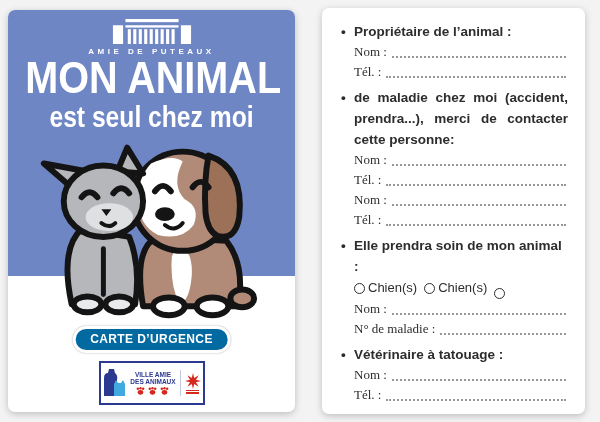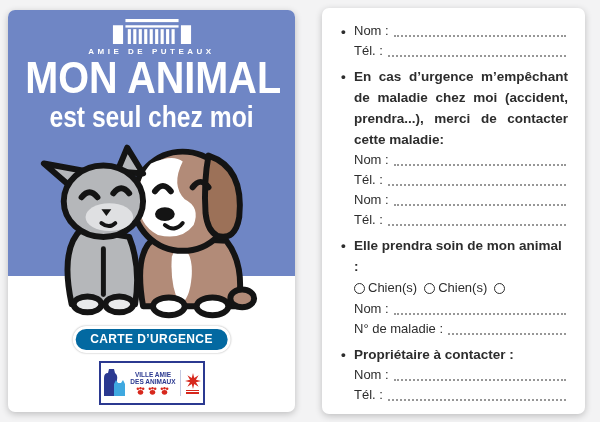--- a/index.html
+++ b/index.html
@@ -34,24 +34,24 @@
   .pl-star{display:flex;flex-direction:column;align-items:center;gap:1px;}
   .pl-star-bar{width:13px;height:1.5px;background:#D7281D;}
   
   #right-card{left:322px;top:8px;width:263px;height:406px;background:#fff;}
   #form{padding:13px 17px 0 19px;color:#2d2d2d;font-size:13px;}
   .section{margin-top:5px;}
   .section:first-child{margin-top:0;}
   .heading{font-weight:bold;font-size:13.5px;line-height:21px;position:relative;padding-left:13px;}
   .heading .bullet{position:absolute;left:0;}
   .jline{text-align:justify;text-align-last:justify;}
-  .field{display:flex;align-items:flex-end;line-height:20px;padding-left:13px;}
+  .field{display:flex;align-items:flex-end;line-height:20px;padding-left:13px;font-family:Liberation Serif, serif;}
   .field-label{white-space:nowrap;}
   .dots{flex:1;border-bottom:2px dotted #979797;margin:0 2px 4px 5px;height:11px;}
-  .radios{display:flex;align-items:center;gap:7px;padding-left:13px;line-height:22px;}
+  .radios{display:flex;align-items:flex-end;gap:7px;padding-left:13px;line-height:22px;}
   .radio-item{display:flex;align-items:center;gap:3px;}
   .radio-circle{width:11px;height:11px;border:1.7px solid #2d2d2d;border-radius:50%;box-sizing:border-box;}
 </style>
 </head>
 <body>
 
 <div class="card" id="left-card">
   <div id="blue-panel"></div>
 
   <svg id="city-logo" viewBox="0 0 100 32">
@@ -152,38 +152,38 @@
     </div>
   </div>
 </div>
 
 <div class="card" id="right-card">
   <div id="form">
 
     <div class="section">
       <div class="heading">
         <span class="bullet">•</span>
-      </div>
-      <div class="field">
-        <span class="field-label">Nom :</span>
-        <span class="dots"></span>
-      </div>
-      <div class="field">
-        <span class="field-label">Tél. :</span>
-        <span class="dots"></span>
-      </div>
-    </div>
-
-    <div class="section">
-      <div class="heading">
-        <span class="bullet">•</span>
-        <div class="jline">En cas d’urgence m’empêchant</div>
+        <span>Propriétaire de l’animal :</span>
+      </div>
+      <div class="field">
+        <span class="field-label">Nom :</span>
+        <span class="dots"></span>
+      </div>
+      <div class="field">
+        <span class="field-label">Tél. :</span>
+        <span class="dots"></span>
+      </div>
+    </div>
+
+    <div class="section">
+      <div class="heading">
+        <span class="bullet">•</span>
         <div class="jline">de maladie chez moi (accident,</div>
         <div class="jline">prendra...), merci de contacter</div>
-        <div>cette maladie:</div>
+        <div>cette personne:</div>
       </div>
       <div class="field">
         <span class="field-label">Nom :</span>
         <span class="dots"></span>
       </div>
       <div class="field">
         <span class="field-label">Tél. :</span>
         <span class="dots"></span>
       </div>
       <div class="field">
@@ -220,21 +220,21 @@
       </div>
       <div class="field">
         <span class="field-label">N° de maladie :</span>
         <span class="dots"></span>
       </div>
     </div>
 
     <div class="section">
       <div class="heading">
         <span class="bullet">•</span>
-        <span>Propriétaire à contacter :</span>
+        <span>Vétérinaire à tatouage :</span>
       </div>
       <div class="field">
         <span class="field-label">Nom :</span>
         <span class="dots"></span>
       </div>
       <div class="field">
         <span class="field-label">Tél. :</span>
         <span class="dots"></span>
       </div>
     </div>

